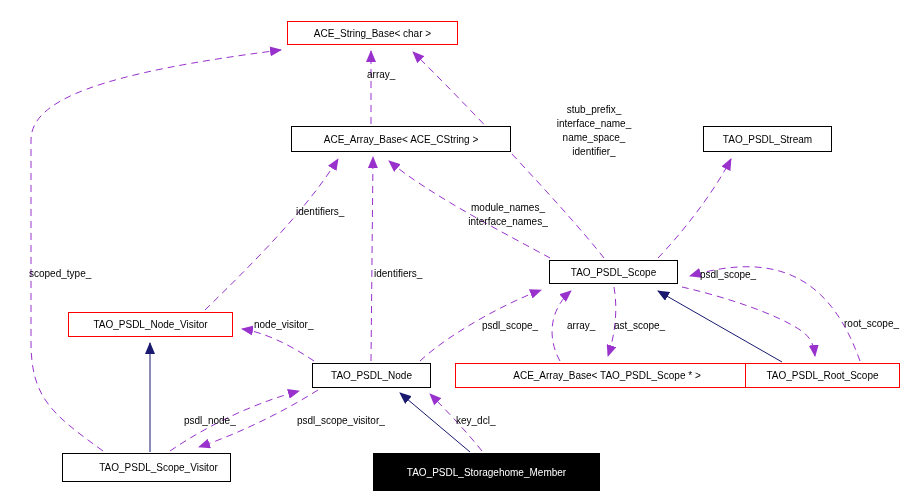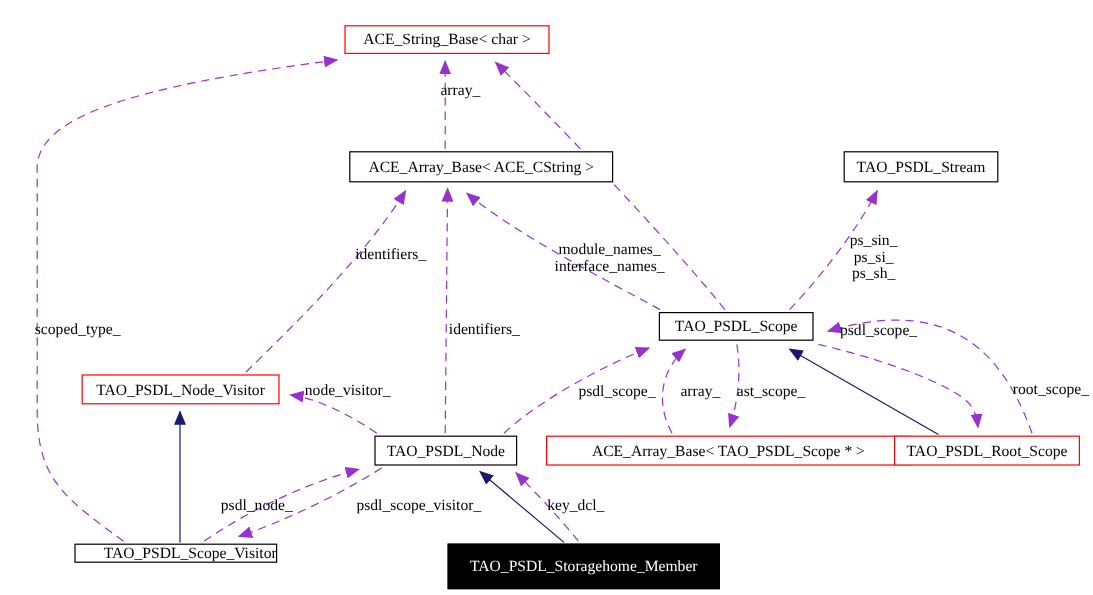--- a/index.html
+++ b/index.html
@@ -8,22 +8,22 @@
     --external_node_border: #ff0000;
     --node_border: #000000;
     --focus_node_bg: #000000;
     --focus_node_text: #ffffff;
     --background: #ffffff;
   }
   html, body { margin:0; padding:0; background:var(--background); }
   .canvas {
     position:relative; width:911px; height:496px;
     background:var(--background);
-    font-family:Liberation Serif, serif;
-    font-size:13px; color:#000; overflow:hidden;
+    font-family:Liberation Sans, sans-serif;
+    font-size:10px; color:#000; overflow:hidden;
   }
   svg.edges { position:absolute; left:0; top:0; width:911px; height:496px; }
   svg.edges path { fill:none; stroke-width:1; }
   svg.edges path.usage { stroke:var(--usage_edge); stroke-dasharray:7,5; }
   svg.edges path.inherit { stroke:var(--inheritance_edge); }
   .node {
     position:absolute; display:flex; align-items:center; justify-content:center;
     background:#fff; border:1px solid var(--node_border); white-space:nowrap;
     box-sizing:border-box;
   }
@@ -70,32 +70,33 @@
   </svg>
 
   <div class="node red" style="left:287px; top:21px; width:171px; height:24px;">ACE_String_Base&lt; char &gt;</div>
   <div class="node" style="left:263px; top:126px; width:220px; height:26px;margin-left:28px;">ACE_Array_Base&lt; ACE_CString &gt;</div>
   <div class="node" style="left:703px; top:126px; width:129px; height:26px;">TAO_PSDL_Stream</div>
   <div class="node" style="left:549px; top:260px; width:129px; height:24px;">TAO_PSDL_Scope</div>
   <div class="node red" style="left:68px; top:312px; width:165px; height:25px;">TAO_PSDL_Node_Visitor</div>
   <div class="node" style="left:312px; top:363px; width:119px; height:25px;">TAO_PSDL_Node</div>
   <div class="node red" style="left:455px; top:363px; width:304px; height:25px;">ACE_Array_Base&lt; TAO_PSDL_Scope * &gt;</div>
   <div class="node red" style="left:745px; top:363px; width:155px; height:25px;">TAO_PSDL_Root_Scope</div>
-  <div class="node" style="left:62px; top:453px; width:169px; height:16px;padding-left:24px;">TAO_PSDL_Scope_Visitor</div>
+  <div class="node" style="left:62px; top:453px; width:169px; height:29px;padding-left:24px;">TAO_PSDL_Scope_Visitor</div>
   <div class="node filled" style="left:373px; top:453px; width:227px; height:38px;">TAO_PSDL_Storagehome_Member</div>
 
   <div class="elabel" style="left:29px; top:267px;">scoped_type_</div>
   <div class="elabel" style="left:367px; top:68px;">array_</div>
+  <div class="elabel block" style="left:540px; top:103px; width:108px;">stub_prefix_
+interface_name_
+name_space_
+identifier_</div>
   <div class="elabel" style="left:296px; top:205px;">identifiers_</div>
   <div class="elabel" style="left:374px; top:267px;">identifiers_</div>
   <div class="elabel block" style="left:450px; top:201px; width:116px;">module_names_
 interface_names_</div>
-  <div class="elabel block" style="left:700px; top:193px; width:56px;">ps_sin_
-ps_si_
-ps_sh_</div>
   <div class="elabel" style="left:482px; top:319px;">psdl_scope_</div>
   <div class="elabel" style="left:567px; top:319px;">array_</div>
   <div class="elabel" style="left:614px; top:319px;">ast_scope_</div>
   <div class="elabel" style="left:700px; top:268px;">psdl_scope_</div>
   <div class="elabel" style="left:800px; top:317px;padding-left:44px;">root_scope_</div>
   <div class="elabel" style="left:254px; top:318px;">node_visitor_</div>
   <div class="elabel" style="left:184px; top:414px;">psdl_node_</div>
   <div class="elabel" style="left:297px; top:414px;">psdl_scope_visitor_</div>
   <div class="elabel" style="left:456px; top:414px;">key_dcl_</div>
 

